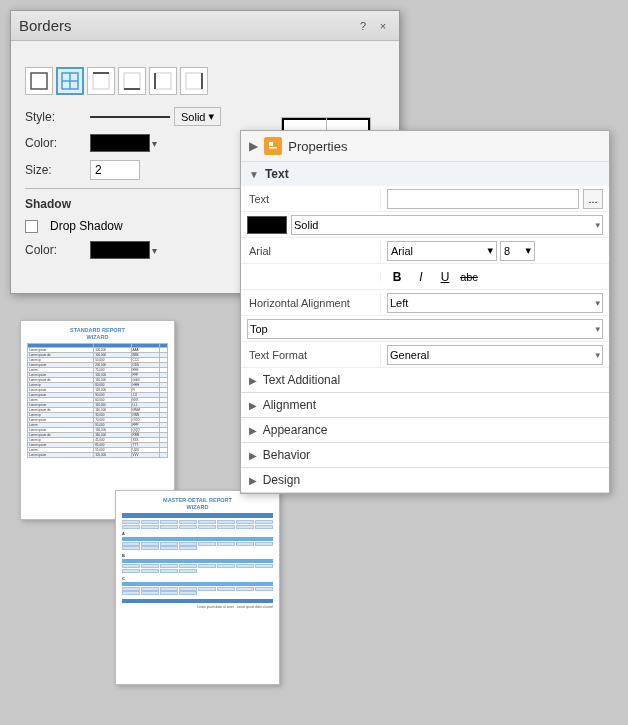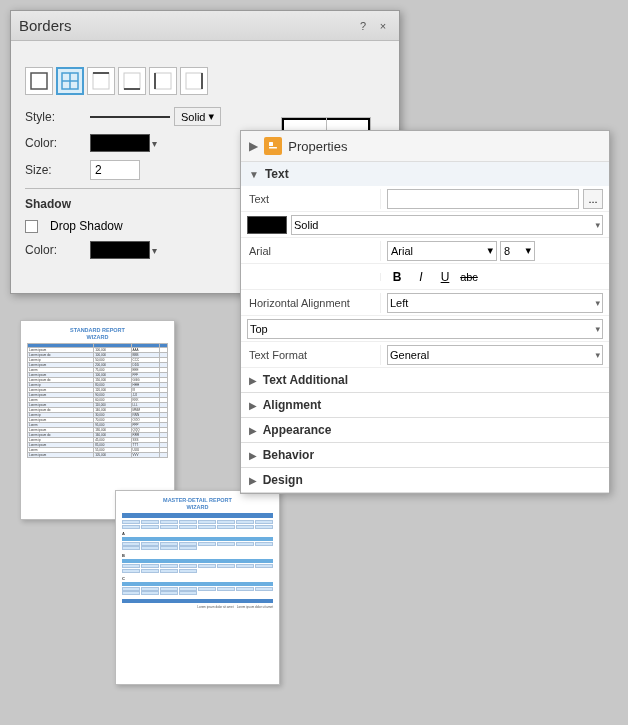--- a/index.html
+++ b/index.html
@@ -413,21 +413,21 @@
       padding: 5px 8px;
       display: flex;
       align-items: center;
       gap: 6px;
       border-bottom: 1px solid #ddd;
       background: #fff;
       cursor: pointer;
     }
     .section-collapsed-title {
       font-size: 12px;
-      font-weight: bold;
+      font-weight: normal;
       color: #333;
     }
   </style>
 </head>
 <body>
 
 <div class="borders-dialog">
   <div class="dialog-titlebar">
     <span class="dialog-title">Borders</span>
     <div class="dialog-controls">

